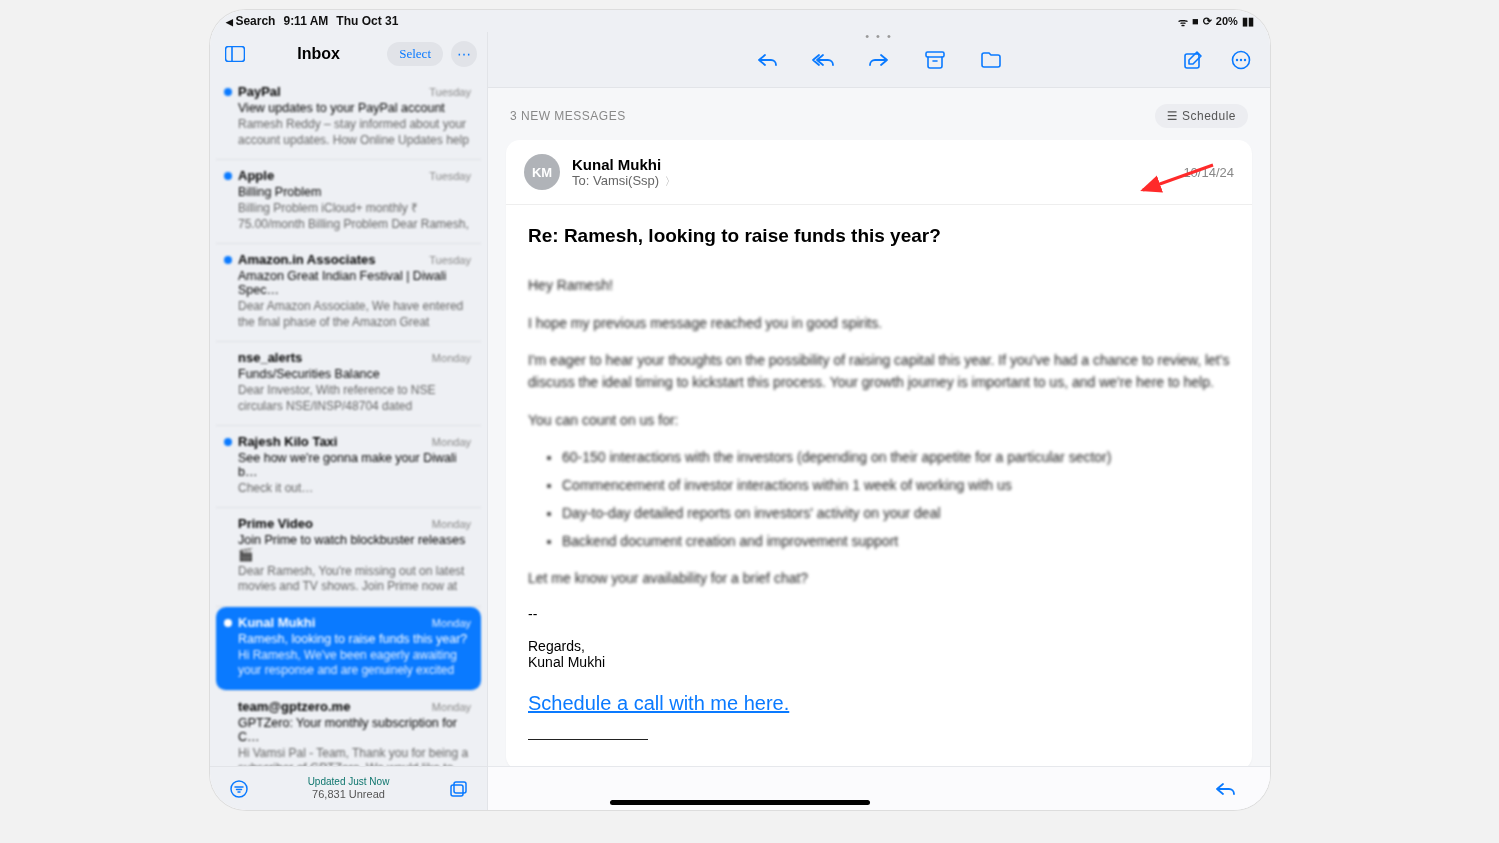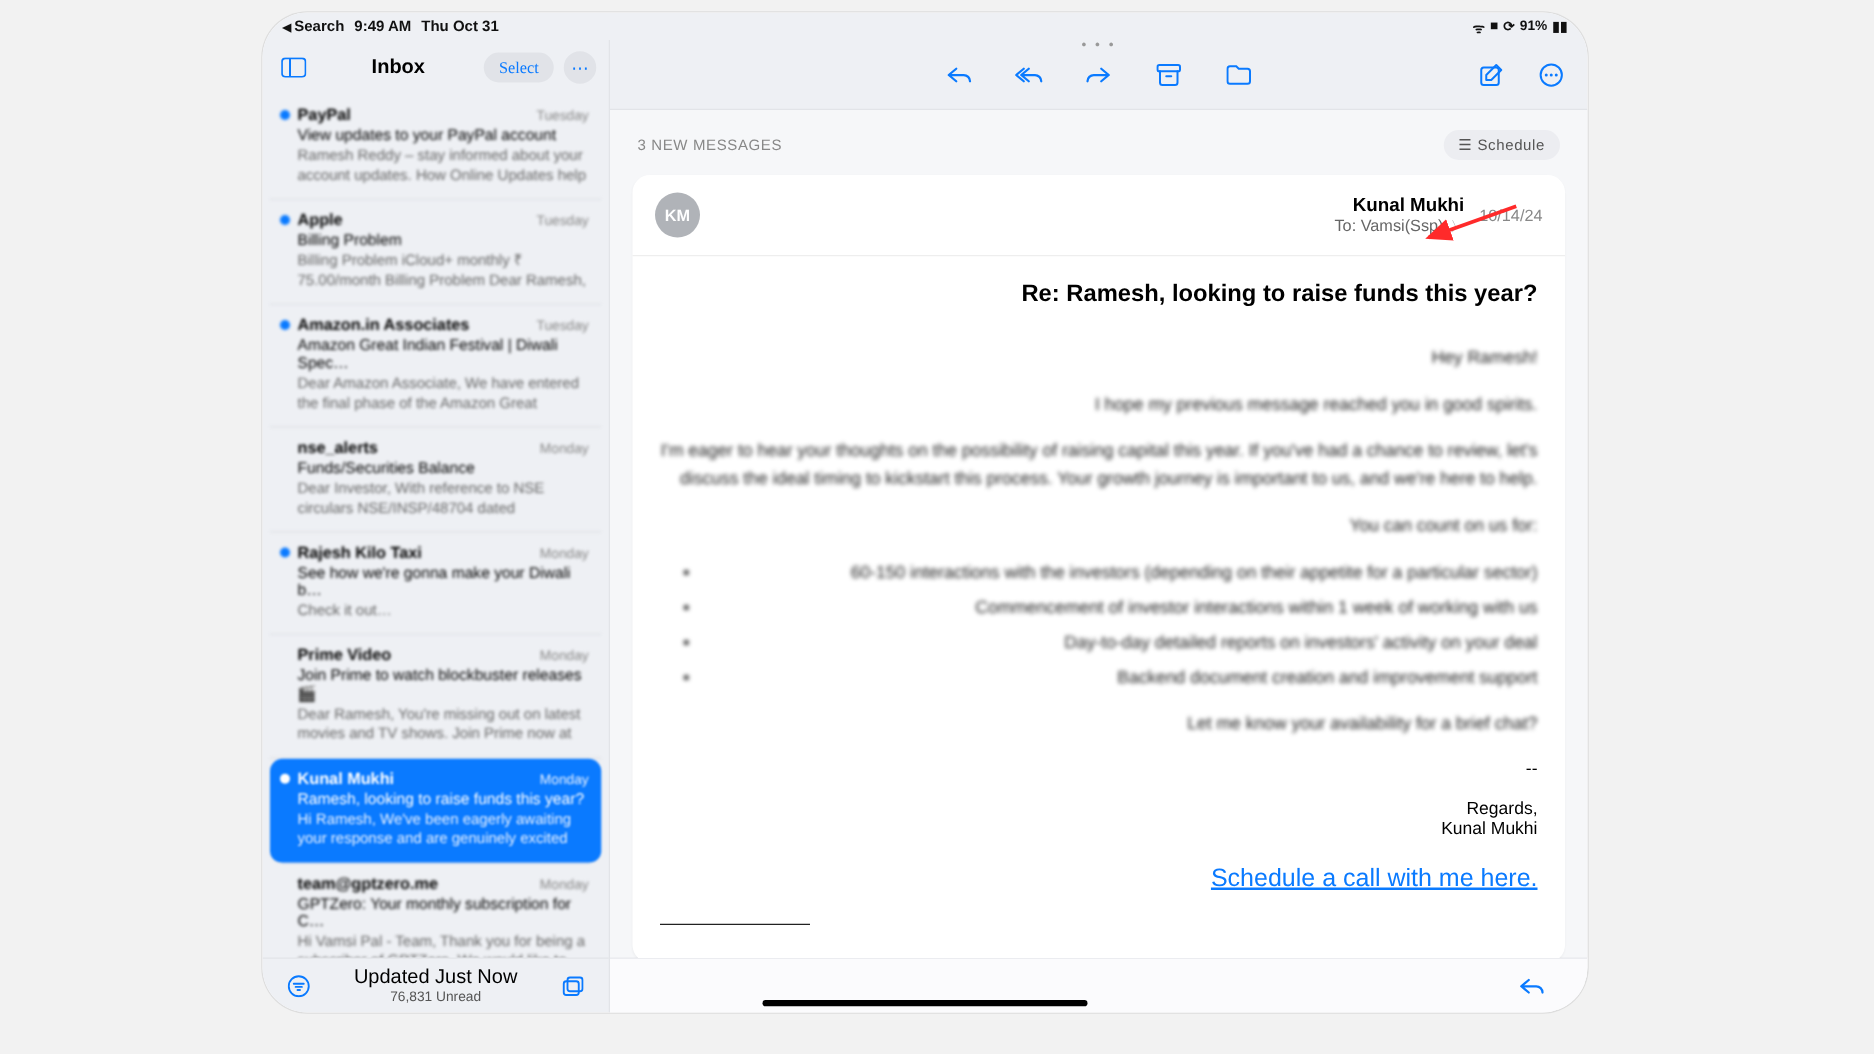--- a/index.html
+++ b/index.html
@@ -122,21 +122,21 @@
   .sidebar-bottom {
     height: 44px;
     border-top: 1px solid #e2e4e8;
     display:flex;
     align-items:center;
     padding: 0 14px;
     font-size: 11px;
     color:#555;
   }
   .sidebar-bottom .center { flex:1; text-align:center; line-height:1.2; }
-  .sidebar-bottom .center .line1 { font-size:16px; color:#000000; }
+  .sidebar-bottom .center .line1 { font-size:10px; color:#0f766e; }
   
   .content {
     flex: 1;
     display: flex;
     flex-direction: column;
     background: #f6f7f9;
     min-width: 0;
   }
   .content-toolbar {
     height: 56px;
@@ -179,21 +179,20 @@
     border-radius: 14px;
     font-size: 12px;
     cursor:pointer;
     display:flex; align-items:center; gap:4px;
   }
   .email-card {
     background:#fff;
     border-radius: 14px;
     padding: 0;
     box-shadow: 0 1px 2px rgba(0,0,0,.04);
-    text-align: right;
   }
   .email-head {
     display:flex;
     align-items:center;
     padding: 14px 18px;
     gap: 12px;
     border-bottom: 1px solid #eee;
   }
   .avatar {
     width:36px; height:36px; border-radius:50%;
@@ -250,28 +249,28 @@
   svg { display:block; }
 </style>
 </head>
 <body>
 
 <div class="device-frame">
 
   <div class="status-bar">
     <div class="status-left">
       <span class="back-search">Search</span>
-      <span>9:49 AM</span>
+      <span>9:11 AM</span>
       <span>Thu Oct 31</span>
     </div>
     <div class="status-right">
       <span>ᯤ</span>
       <span>■</span>
       <span>⟳</span>
-      <span>91%</span>
+      <span>20%</span>
       <span>▮▮</span>
     </div>
   </div>
 
   <div class="split">
 
     <div class="sidebar">
       <div class="sidebar-top">
         <div class="icon-btn">
           <svg width="20" height="16" viewBox="0 0 20 16">

